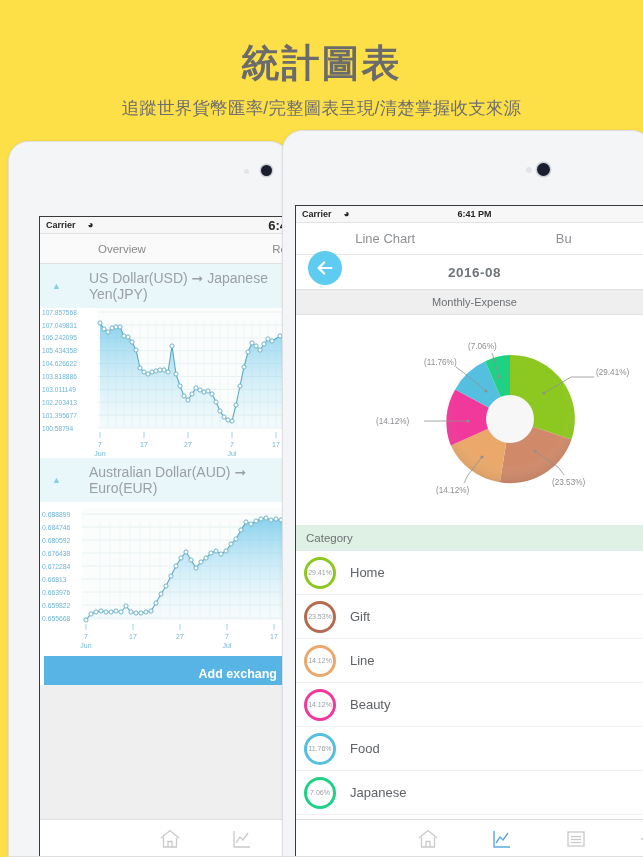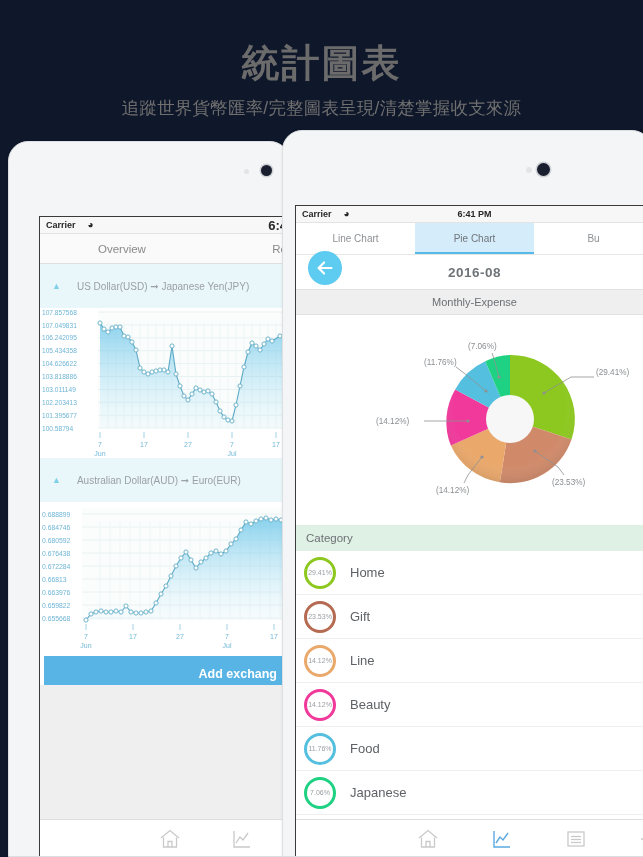--- a/index.html
+++ b/index.html
@@ -2,21 +2,21 @@
 <html><head>
 <meta charset="utf-8">
 <style>
   * { box-sizing: border-box; margin: 0; padding: 0; }
   html, body {
     width: 643px; height: 857px;
     background: #ffffff;
     font-family: "Liberation Sans", "DejaVu Sans", sans-serif;
     overflow: hidden;
   }
-  #stage { position: relative; width: 643px; height: 857px; background: #0f172a; }
+  #stage { position: relative; width: 643px; height: 857px; background: #fde047; }
 
   
   .hdr { position: absolute; left: 0; top: 0; width: 643px; text-align: center; }
   .hdr-title {
     font-size: 38px; font-weight: bold; color: #6b6b6b;
     letter-spacing: 2px; line-height: 1; padding-top: 44px;
   }
   .hdr-sub {
     font-size: 17.5px; color: #6f6f6f; padding-top: 14px; letter-spacing: .2px;
   }
@@ -65,40 +65,40 @@
   }
   .seg-item { font-size: 11.5px; color: #8a8a8a; }
   .seg-overview { position: absolute; left: 58px; }
   .seg-refresh { position: absolute; right: 4px; color: #8a8a8a; }
 
   .section-head {
     background: #e9f7fb; height: 44px; display: flex; align-items: center;
     padding-left: 12px; gap: 16px;
   }
   .caret { color: #7fd0e8; font-size: 9px; }
-  .section-title { font-size: 10px; color: #9aa0a4; }
+  .section-title { font-size: 14px; color: #9aa0a4; margin-left: 12px; }
 
   .chartbox { position: relative; background: #fff; }
   .chartbox svg { display: block; }
 
   .add-btn {
     background: #58b4e5; color: #fff; height: 36px;
     display: flex; align-items: center; justify-content: flex-end;
     padding-right: 10px; font-size: 12.5px; font-weight: bold;
     margin: 6px 4px 0 4px;
   }
 
   
   .tabstrip {
     height: 32px; display: flex; background: #fff;
     border-bottom: 1px solid #e6e6e6;
   }
   .tab {
     flex: 1; display: flex; align-items: center; justify-content: center;
-    font-size: 10px; color: #8d9094; position: relative;
+    font-size: 13px; color: #8d9094; position: relative;
   }
   .tab.active { background: #d5ecfa; color: #6f7478; }
   .tab.active::after {
     content: ""; position: absolute; left: 0; right: 0; bottom: 0;
     height: 2.5px; background: #56b9e8;
   }
 
   .monthrow {
     height: 34px; background: #fff; display: flex; align-items: center;
     justify-content: center; position: relative;
@@ -462,21 +462,20 @@
       <div class="statusbar">
         <div class="sb-carrier">
           <span>Carrier</span>
           <span class="wifi-glyph">◕</span>
         </div>
         <div class="sb-time">6:41 PM</div>
       </div>
 
       <div class="tabstrip">
         <div class="tab">Line Chart</div>
-        <div class="tab active">Pie Chart</div>
         <div class="tab">Bu</div>
       </div>
 
       <div class="monthrow">
         <div class="back-circle">
           <svg width="22" height="22" viewBox="0 0 24 24" fill="none" stroke="#ffffff" stroke-width="2.4" stroke-linecap="round" stroke-linejoin="round">
             <line x1="19" y1="12" x2="6" y2="12"></line>
               <polyline points="11,6 5,12 11,18"></polyline>
           </svg>
         </div>

